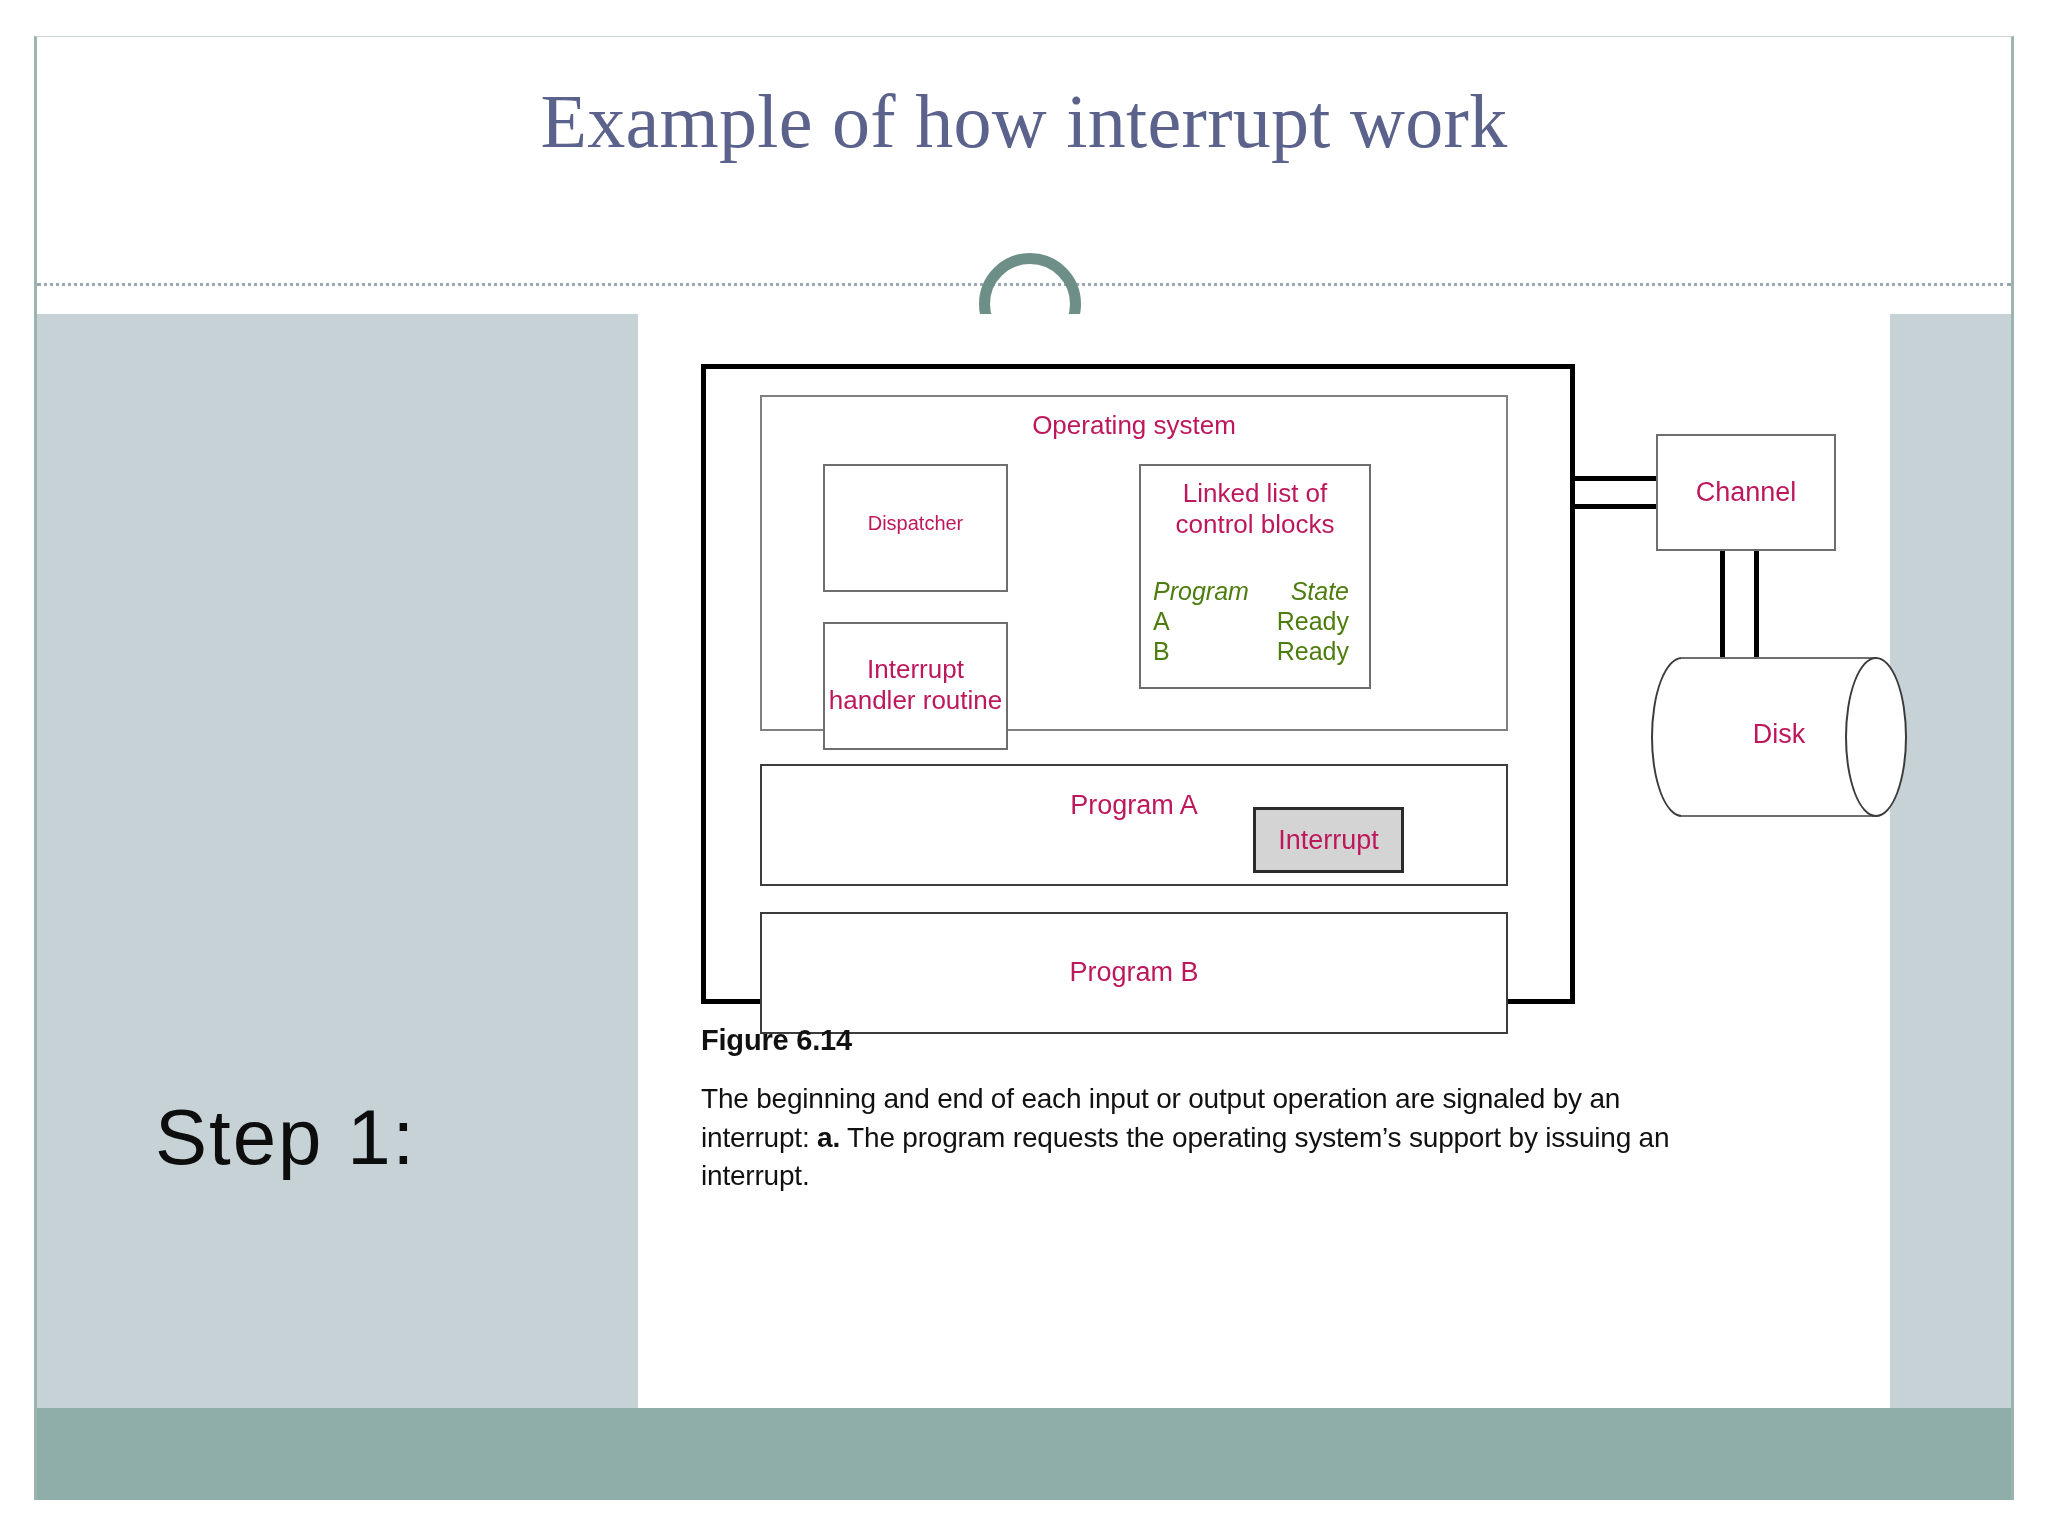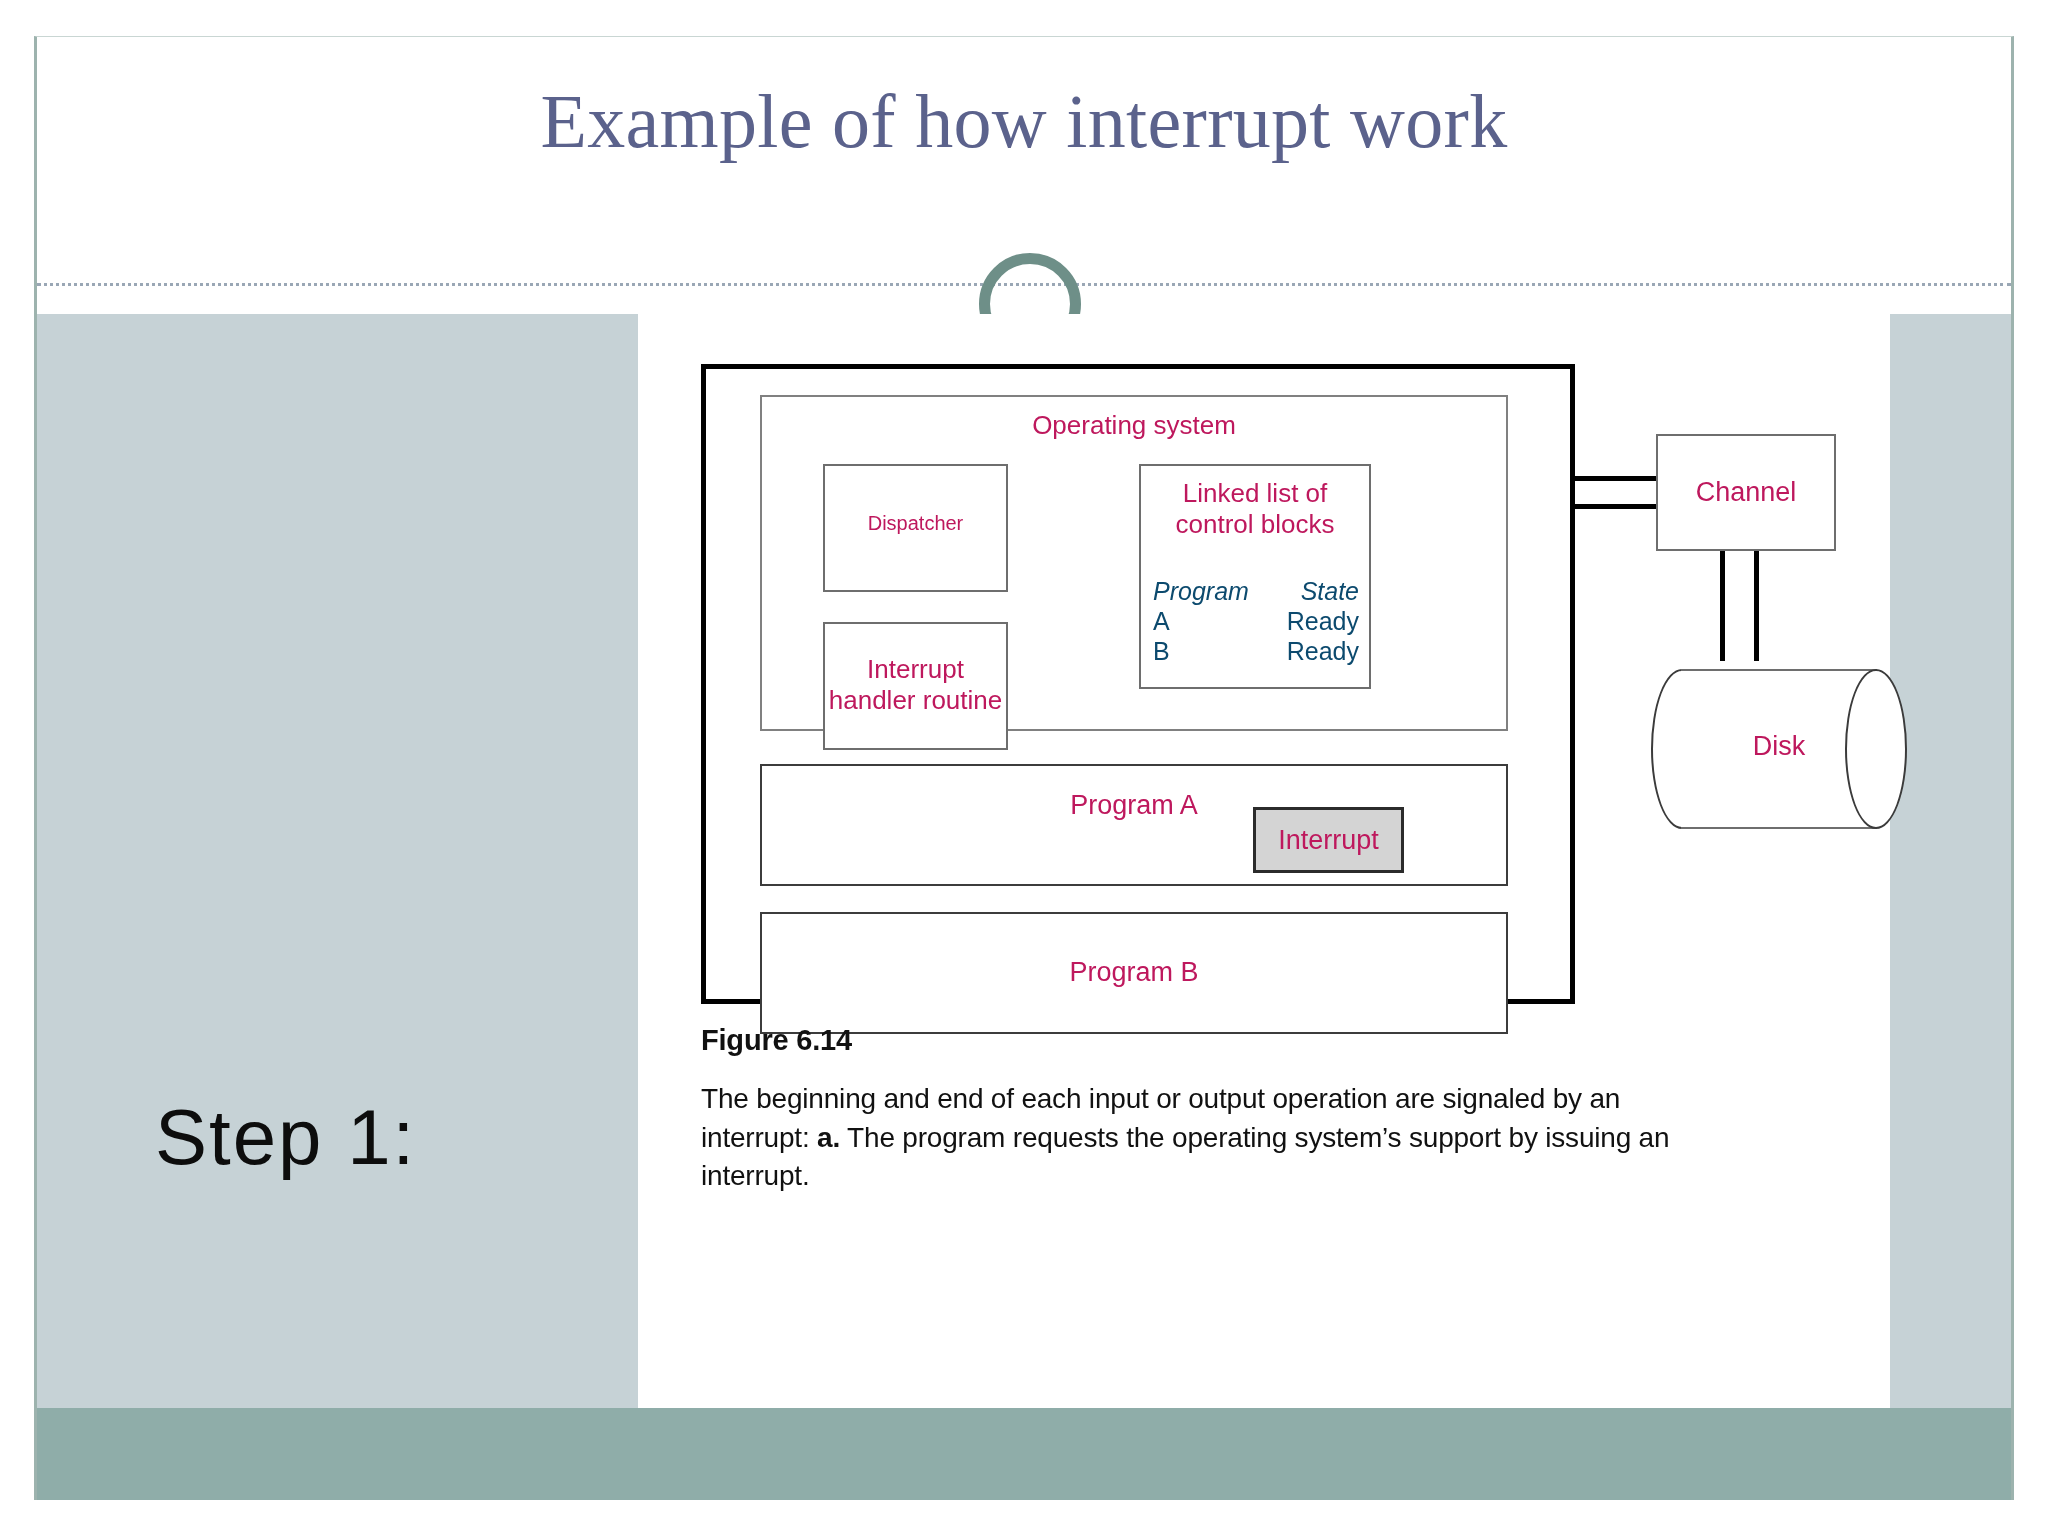--- a/index.html
+++ b/index.html
@@ -206,24 +206,24 @@
   #llcb-title {
     position: absolute;
     left: 0; right: 0;
     top: 12px;
     font-size: 26px;
     line-height: 1.18;
   }
   #llcb-table {
     position: absolute;
     left: 12px;
-    right: 10px;
+    right: 20px;
     top: 110px;
     font-size: 25px;
-    color: #0c4a6e;
+    color: #4d7c0f;
   }
   #llcb-table .row {
     display: flex;
     justify-content: space-between;
     line-height: 1.2;
   }
   #llcb-table .row.head {
     font-style: italic;
   }
   #llcb-table .c-prog { text-align: left; }
@@ -321,21 +321,20 @@
   #vconn-left  { left: 1082px; }
   #vconn-right { left: 1116px; }
 
   
   #disk-wrap {
     position: absolute;
     left: 1013px;
     top: 343px;
     width: 256px;
     height: 176px;
-    margin-top: 12px;
   }
   #disk-body {
     position: absolute;
     left: 30px;
     top: 0;
     width: 196px;
     height: 160px;
     border-top: 2px solid #6e6e6e;
     border-bottom: 2px solid #6e6e6e;
     box-sizing: border-box;

